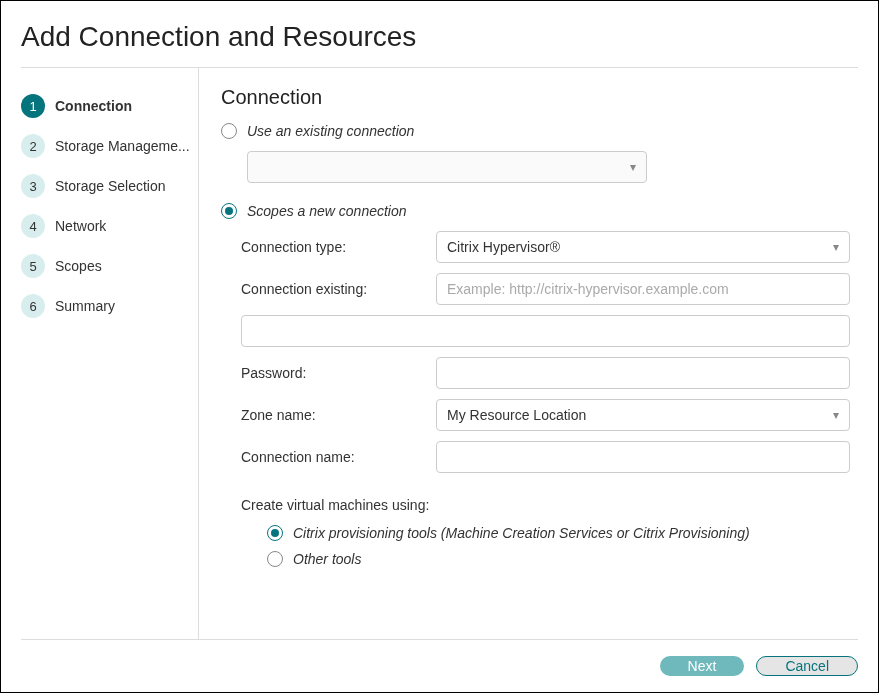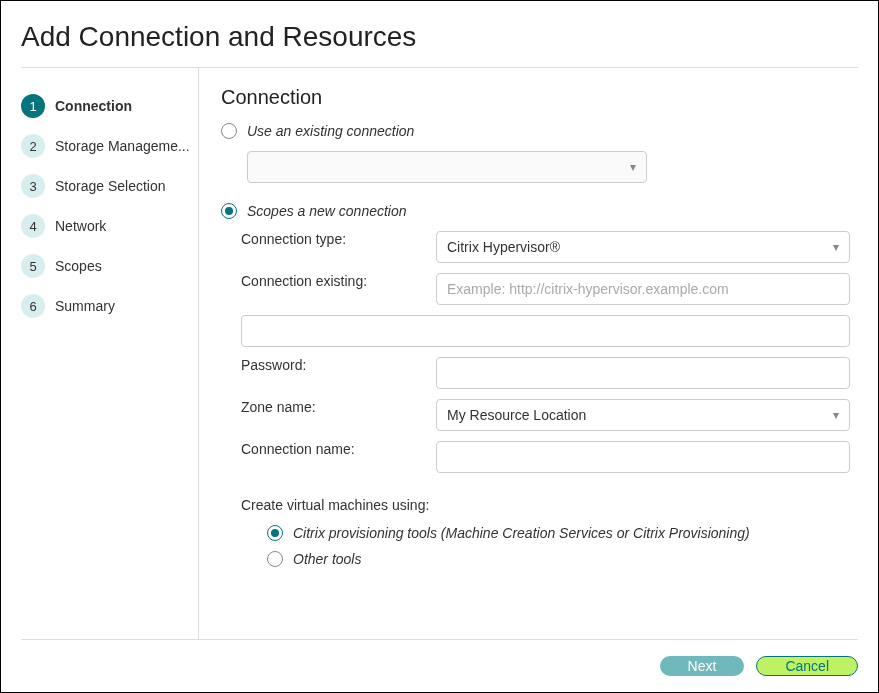--- a/index.html
+++ b/index.html
@@ -137,21 +137,21 @@
     .chevron {
       color: #888;
       font-size: 12px;
     }
     .form-grid {
       margin-left: 20px;
       margin-top: 6px;
     }
     .form-row {
       display: flex;
-      align-items: flex-start;
+      align-items: center;
       margin-bottom: 10px;
     }
     .form-row .fld-label {
       width: 195px;
       font-size: 14px;
       color: #333;
       flex-shrink: 0;
     }
     .form-row .fld-control {
       flex: 1;
@@ -202,21 +202,21 @@
       display: flex;
       align-items: center;
       justify-content: center;
     }
     .btn-primary {
       background: #6fb8bb;
       color: #fff;
       border: none;
     }
     .btn-secondary {
-      background: #bef264;
+      background: #e5e5e5;
       color: #05747d;
       border: 1.5px solid #05747d;
     }
   </style>
 </head>
 <body>
 
 <div class="header">
   <h1>Add Connection and Resources</h1>
 </div>

